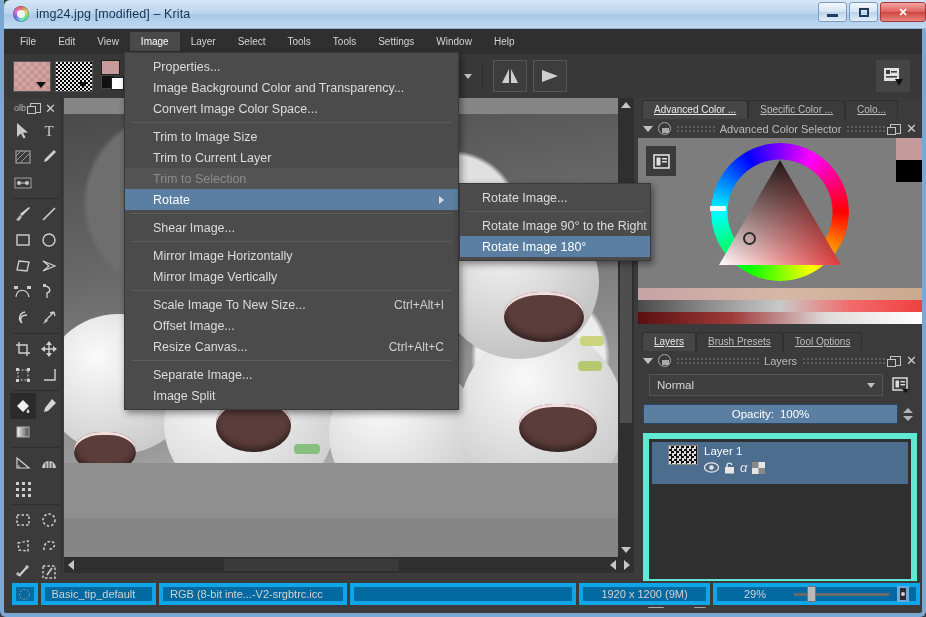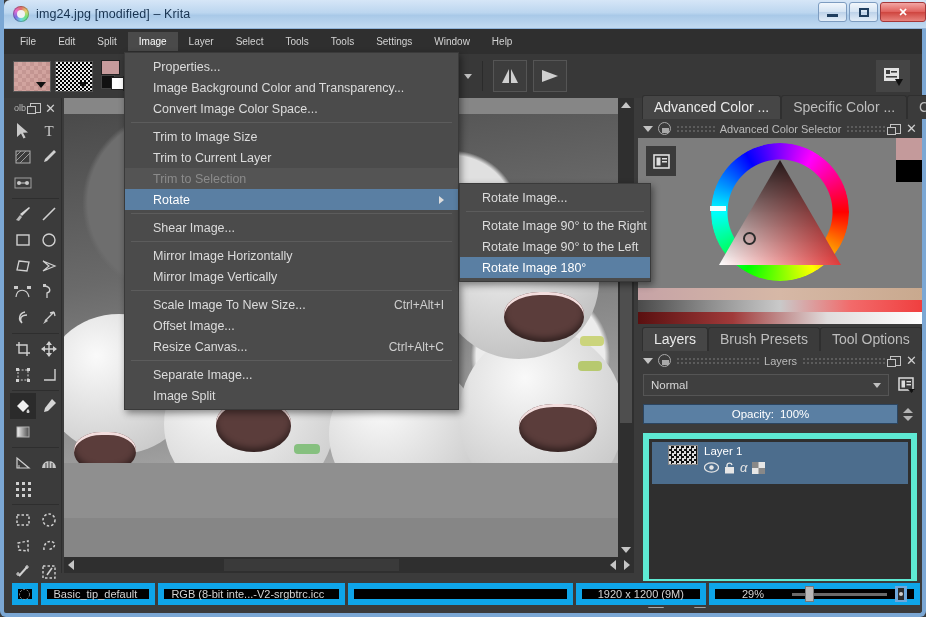--- a/index.html
+++ b/index.html
@@ -182,23 +182,24 @@
   .hscroll .thumb { position:absolute; top:2px; left:160px; width:175px; height:12px; background:#3a3a3a; }
   .hscroll .arrow { position:absolute; top:3px; width:0;height:0;border-top:5px solid transparent;border-bottom:5px solid transparent; }
   .hscroll .arrow.l { left:4px; border-right:6px solid #c5c5c5; }
   .hscroll .arrow.r1 { right:18px; border-right:6px solid #c5c5c5; }
   .hscroll .arrow.r2 { right:4px; border-left:6px solid #c5c5c5; }
 
   
   .right-dock { position:absolute; left:634px; top:98px; width:284px; height:475px; background:#3b3b3b; }
   .dock-tabs { display:flex; height:21px; align-items:flex-end; padding-left:4px; }
   .dtab {
-    font-size:14px; color:#bdbdbd; padding:3px 11px 4px; background:#3b3b3b;
+    font-size:10px; color:#bdbdbd; padding:3px 11px 4px; background:#3b3b3b;
     border:1px solid #2f2f2f; border-bottom:none; border-radius:3px 3px 0 0;
     white-space:nowrap;
+    text-decoration:underline;
   }
   .dtab.on { background:#464646; color:#e9e9e9; }
   .dock-title {
     height:19px; display:flex; align-items:center; gap:5px; padding:0 5px;
     background:#3b3b3b; color:#bbb; font-size:11px;
   }
   .dock-title .dots { flex:1; height:7px;
      background-image: radial-gradient(circle, #5c5c5c 1px, transparent 1.2px);
      background-size:4px 4px; }
   .collapse-caret { width:0;height:0;border-left:5px solid transparent;border-right:5px solid transparent;border-top:6px solid #c3c3c3;}
@@ -228,21 +229,21 @@
   }
   .tri-cursor { position:absolute; left:105px; top:94px; width:13px; height:13px; border:2px solid #2b2b2b; border-radius:50%; }
   .acs-swatch-a { position:absolute; right:0; top:0; width:26px; height:22px; background:#c49a9b; }
   .acs-swatch-b { position:absolute; right:0; top:22px; width:26px; height:22px; background:#000; }
   .acs-strip { height:12px; }
   .acs-s1 { background:linear-gradient(to right,#c6a3a6,#d6b8a6,#c9a98e); }
   .acs-s2 { background:linear-gradient(to right,#4a4a4a,#8d8d8d,#c9c9c9,#f26a6a,#f03f3f); }
   .acs-s3 { background:linear-gradient(to right,#5a1010,#a03a3a,#e0dcdc,#ffffff); }
 
   
-  .blend-row { display:flex; align-items:flex-end; height:22px; margin:4px 5px 3px; gap:6px; }
+  .blend-row { display:flex; align-items:flex-end; height:22px; margin:4px 11px 3px; gap:6px; }
   .blend-combo {
     flex:1; height:22px; background:#3f3f3f; border:1px solid #555; color:#d7d7d7;
     font-size:11.5px; display:flex; align-items:center; padding:0 7px; justify-content:space-between;
   }
   .op-row { display:flex; align-items:center; margin:0 5px 4px; gap:3px; }
   .op-bar {
     flex:1; height:20px; background:#5a7fa3; border:1px solid #2c4560; color:#fff;
     font-size:11.5px; display:flex; align-items:center; justify-content:center; gap:6px;
   }
   .layer-list { margin:0 5px; height:152px; background:#2f2f2f; border:6px solid #5eead4; padding:3px; }
@@ -254,21 +255,21 @@
   .layer-name { font-size:11.5px; color:#fff; }
   .layer-icons { display:flex; gap:5px; margin-top:3px; color:#e3e3e3; font-size:11px; align-items:center; }
   .layers-toolbar { display:flex; align-items:center; gap:11px; padding:7px 10px 0; color:#c8c8c8; }
 
   
   .statusbar {
     position:absolute; left:6px; bottom:6px; width:912px; height:26px;
     background:#3b3b3b; display:flex; align-items:center; gap:3px; padding:0 2px;
   }
   .sb-cell {
-    height:22px; border:6px solid #0ea5e9; background:#000000; color:#d2d2d2;
+    height:22px; border:4px solid #0ea5e9; background:#0369a1; color:#d2d2d2;
     font-size:11px; display:flex; align-items:center; padding:0 7px;
   }
   .sb-zoomslider { position:relative; width:95px; height:22px; display:flex; align-items:center; }
   .sb-zoomslider .track { width:100%; height:3px; background:#6a6a6a; }
   .sb-zoomslider .knob { position:absolute; left:13px; top:3px; width:9px; height:16px; background:#b9b9b9; border:1px solid #777; }
 
   
   .popup {
     position:absolute; background:#4b4b4b; border:1px solid #3a3a3a;
     box-shadow: 2px 3px 7px rgba(0,0,0,.45); z-index:60; padding:3px 0;
@@ -302,21 +303,21 @@
       <div class="wbtn">
             <i class="glyph-max"></i>
           </div>
       <div class="wbtn close">✕</div>
     </div>
   </div>
 
   <div class="menubar">
     <div class="menu-item">File</div>
     <div class="menu-item">Edit</div>
-    <div class="menu-item">Split</div>
+    <div class="menu-item">View</div>
     <div class="menu-item active">Image</div>
     <div class="menu-item">Layer</div>
     <div class="menu-item">Select</div>
     <div class="menu-item">Tools</div>
     <div class="menu-item">Tools</div>
     <div class="menu-item">Settings</div>
     <div class="menu-item">Window</div>
     <div class="menu-item">Help</div>
   </div>
 
@@ -844,18 +845,17 @@
     </div>
     <div class="msep"></div>
     <div class="mi">Separate Image...</div>
     <div class="mi">Image Split</div>
   </div>
 
   <div class="popup" id="rotate-submenu">
     <div class="mi" style="padding-left:22px">Rotate Image...</div>
     <div class="msep"></div>
     <div class="mi" style="padding-left:22px">Rotate Image 90° to the Right</div>
-    <div class="mi" style="padding-left:22px">Rotate Image 90° to the Left</div>
     <div class="mi hl" style="padding-left:22px">Rotate Image 180°</div>
   </div>
 
  </div>
 </div>
 
 </body></html>

